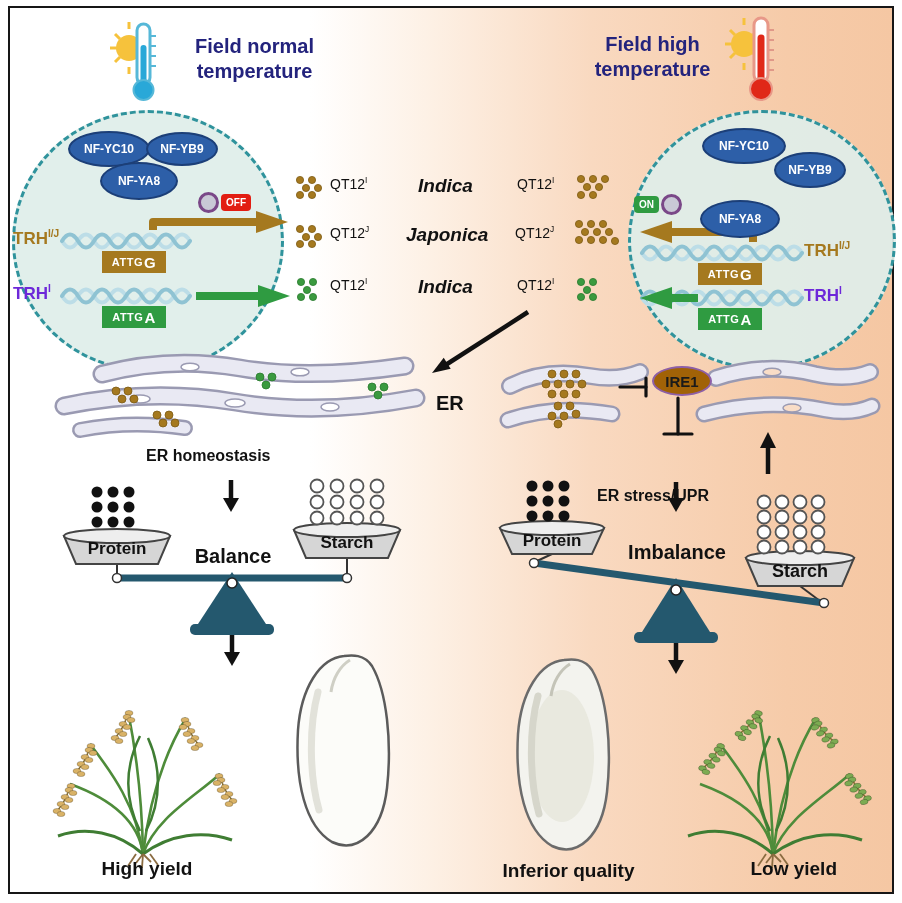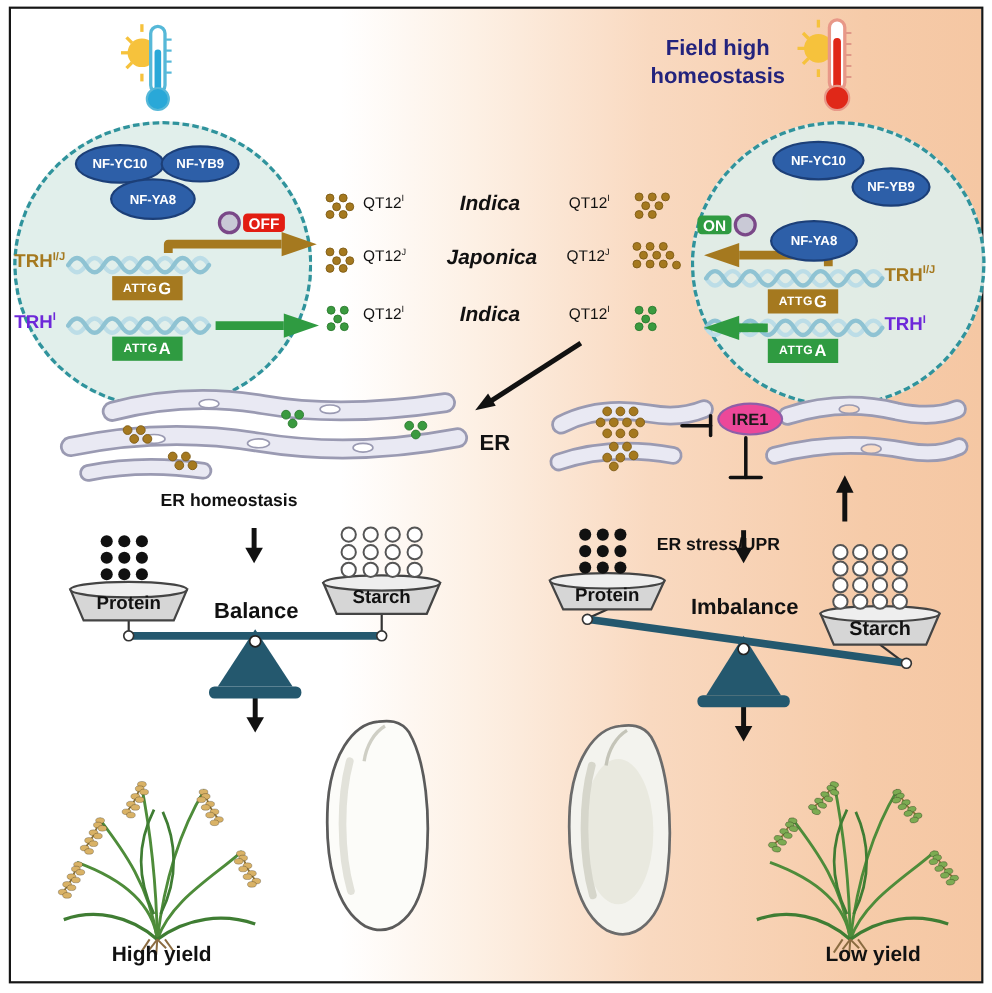--- a/index.html
+++ b/index.html
@@ -21,24 +21,24 @@
   .green{color:#6d28d9;}
   sup{font-size:60%;vertical-align:super;}
   .qt{font-size:14px;font-weight:normal;color:#111;}
   .variety{font-size:19px;font-weight:bold;font-style:italic;color:#111;}
   .state{font-size:16px;font-weight:bold;color:#111;}
   .panlabel{font-size:17px;font-weight:bold;color:#111;text-align:center;}
   .centerlabel{font-size:20px;font-weight:bold;color:#111;text-align:center;}
   .outcome{font-size:19px;font-weight:bold;color:#111;text-align:center;}
   .switch{display:flex;align-items:center;gap:2px;}
   .sw-circle{width:15px;height:15px;border-radius:50%;background:#c9c9d6;border:3px solid #7a4888;box-sizing:content-box;}
-  .sw-pill{height:17px;border-radius:4px;color:#fff;font-size:14px;font-weight:bold;display:flex;align-items:center;justify-content:center;padding:0 5px;}
+  .sw-pill{height:17px;border-radius:4px;color:#fff;font-size:10px;font-weight:bold;display:flex;align-items:center;justify-content:center;padding:0 5px;}
   .off-pill{background:#e21d12;}
   .on-pill{background:#2f9b41;}
-  #ire1{width:60px;height:30px;border-radius:50%;background:#ec4899;border:2px solid #8d5fa8;
+  #ire1{width:60px;height:30px;border-radius:50%;background:#a16207;border:2px solid #8d5fa8;
         display:flex;align-items:center;justify-content:center;font-size:15px;font-weight:bold;color:#1a1a1a;box-sizing:border-box;}
   svg{position:absolute;left:0;top:0;}
 </style>
 </head>
 <body>
 
 <div id="fig">
   <div class="abs" id="frame"></div>
 
   <div class="abs nucleus" style="left:12px;top:110px;width:266px;height:256px;"></div>
@@ -444,21 +444,22 @@
     </g>
 
     <g transform="translate(508,654)">
       <path d="M56,6 C32,8 13,38 10,80 C7,132 17,176 44,192 C70,204 94,182 99,138 C104,92 99,42 84,16 C76,4 64,5 56,6 Z" fill="#f3f3ee" stroke="#6b6b6b" stroke-width="2.5"></path>
       <ellipse cx="54" cy="102" rx="32" ry="66" fill="#e9e9df"></ellipse>
       <path d="M30,42 C21,75 21,125 31,160" stroke="#d6d6cb" stroke-width="7" fill="none" stroke-linecap="round"></path>
       <path d="M62,10 C52,16 45,28 43,42" stroke="#c4c4b8" stroke-width="3" fill="none"></path>
     </g>
   </svg>
 
-  <div class="abs title" style="left:585px;top:32px;width:135px;">Field high homeostasis</div>
+  <div class="abs title" style="left:172px;top:34px;width:165px;">Field normal temperature</div>
+  <div class="abs title" style="left:585px;top:32px;width:135px;">Field high temperature</div>
 
   <div class="abs oval" style="left:68px;top:131px;width:82px;height:36px;">NF-YC10</div>
   <div class="abs oval" style="left:146px;top:132px;width:72px;height:34px;">NF-YB9</div>
   <div class="abs oval" style="left:100px;top:162px;width:78px;height:38px;">NF-YA8</div>
   <div class="abs switch" style="left:198px;top:192px;">
     <span class="sw-circle"></span>
     <span class="sw-pill off-pill">OFF</span>
   </div>
   <div class="abs gene-label gold" style="left:13px;top:228px;">
     <span>TRH</span><sup>I/J</sup>
@@ -526,14 +527,15 @@
   <div class="abs state" style="left:597px;top:447px;margin-top:40px;">ER stress/UPR</div>
 
   <div class="abs panlabel" style="left:77px;top:539px;width:80px;">Protein</div>
   <div class="abs centerlabel" style="left:187px;top:545px;width:92px;">Balance</div>
   <div class="abs panlabel" style="left:307px;top:533px;width:80px;">Starch</div>
   <div class="abs panlabel" style="left:512px;top:531px;width:80px;">Protein</div>
   <div class="abs centerlabel" style="left:622px;top:541px;width:110px;">Imbalance</div>
   <div class="abs panlabel" style="left:758px;top:561px;width:84px;font-size:18px;">Starch</div>
 
   <div class="abs outcome" style="left:72px;top:858px;width:150px;">High yield</div>
+  <div class="abs outcome" style="left:486px;top:860px;width:165px;">Inferior quality</div>
   <div class="abs outcome" style="left:712px;top:858px;width:125px;text-align:right;">Low yield</div>
 </div>
 
 </body></html>

